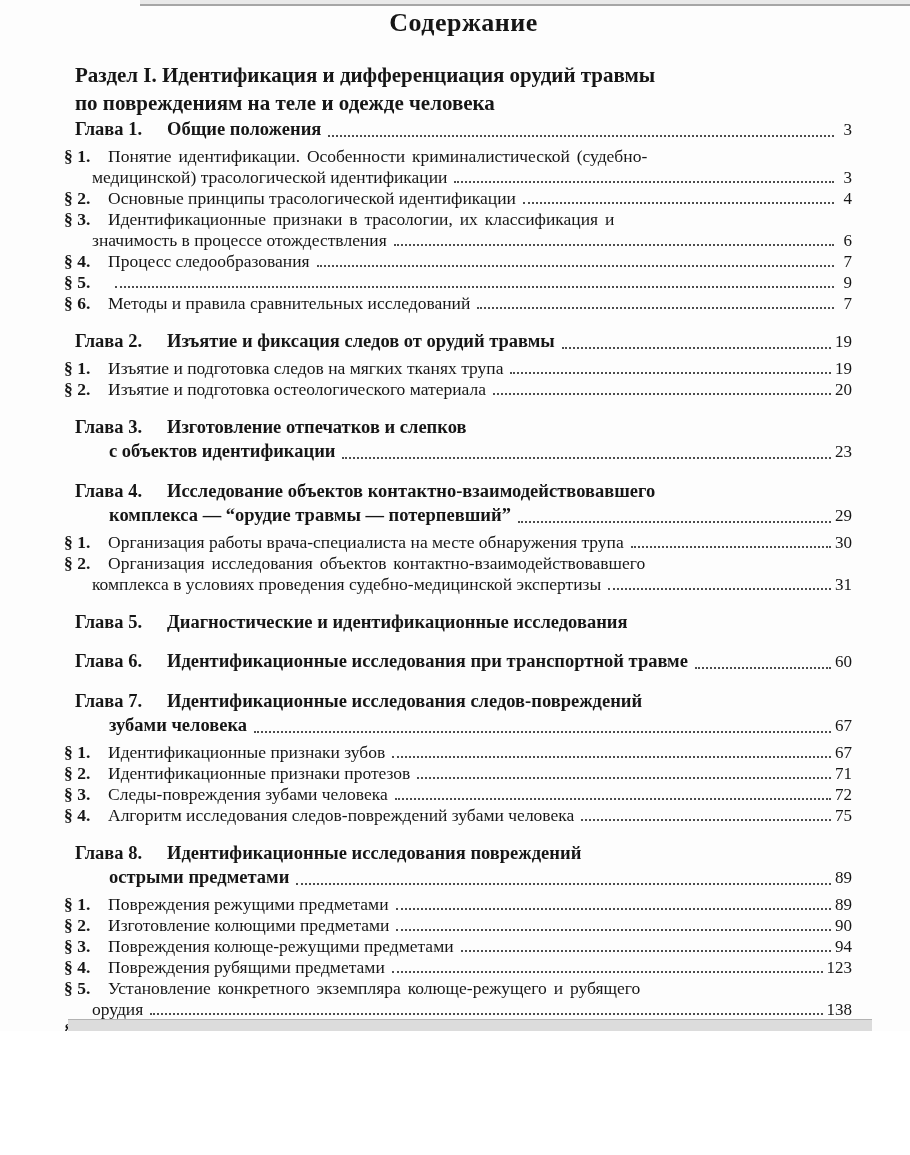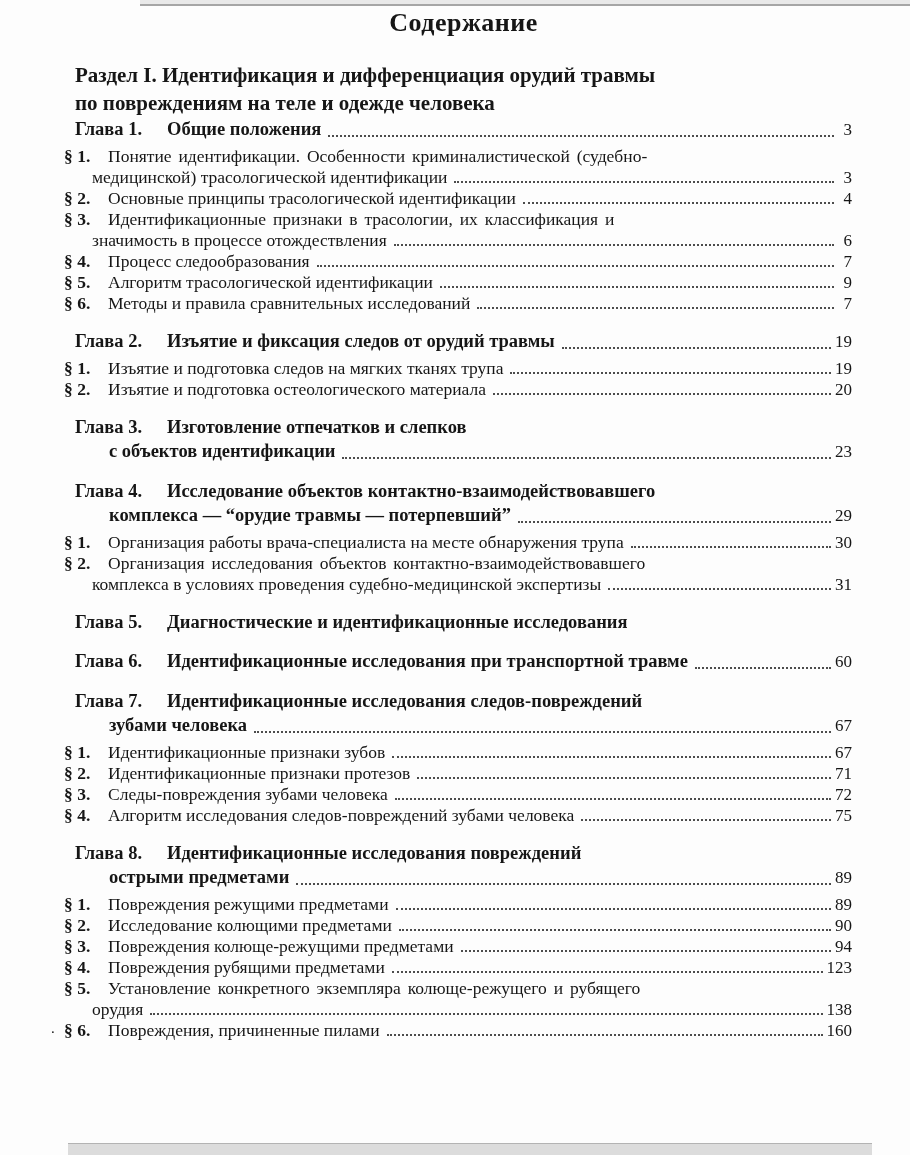--- a/index.html
+++ b/index.html
@@ -1,19 +1,19 @@
 <!DOCTYPE html>
 <html lang="ru"><head>
 <meta charset="utf-8">
 <style>
   html, body { margin: 0; padding: 0; background: #ffffff; }
   .page-wrap {
     position: relative;
     width: 910px;
-    height: 1155px;
+    height: 1031px;
     background: #fdfdfd;
     overflow: hidden;
     font-family: "Liberation Serif", "DejaVu Serif", serif;
     color: #161616;
   }
   .scan-strip-top {
     position: absolute; top: 0; left: 140px; right: 0; height: 4px;
     background: #e9e9e9; border-bottom: 2px solid #a6a6a6;
   }
   .scan-strip-bottom {
@@ -121,21 +121,20 @@
       <span class="page">6</span>
     </div>
     <div class="row para">
       <span class="prefix">§ 4.</span>
       <span class="label">Процесс следообразования</span>
       <span class="leader"></span>
       <span class="page">7</span>
     </div>
     <div class="row para">
       <span class="prefix">§ 5.</span>
-      <span class="label">Алгоритм трасологической идентификации</span>
       <span class="leader"></span>
       <span class="page">9</span>
     </div>
     <div class="row para">
       <span class="prefix">§ 6.</span>
       <span class="label">Методы и правила сравнительных исследований</span>
       <span class="leader"></span>
       <span class="page">7</span>
     </div>
 
@@ -249,21 +248,21 @@
       <span class="page">89</span>
     </div>
     <div class="row para">
       <span class="prefix">§ 1.</span>
       <span class="label">Повреждения режущими предметами</span>
       <span class="leader"></span>
       <span class="page">89</span>
     </div>
     <div class="row para">
       <span class="prefix">§ 2.</span>
-      <span class="label">Исследование колющими предметами</span>
+      <span class="label">Изготовление колющими предметами</span>
       <span class="leader"></span>
       <span class="page">90</span>
     </div>
     <div class="row para">
       <span class="prefix">§ 3.</span>
       <span class="label">Повреждения колюще-режущими предметами</span>
       <span class="leader"></span>
       <span class="page">94</span>
     </div>
     <div class="row para">

